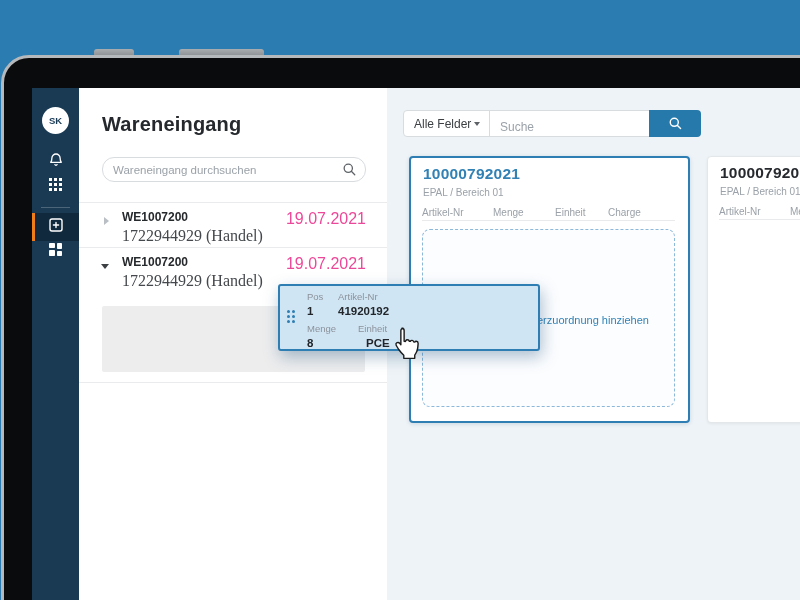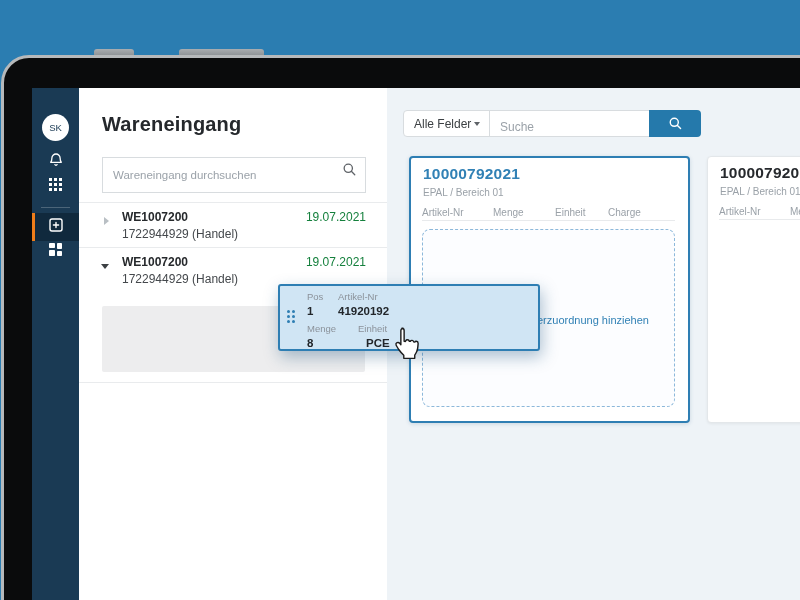--- a/index.html
+++ b/index.html
@@ -14,48 +14,48 @@
     background: linear-gradient(#a9adb0, #84898d); border-radius: 3px 3px 0 0; }
   .hw-btn.b1 { left: 94px;  width: 40px; }
   .hw-btn.b2 { left: 179px; width: 85px; }
   .tablet { position: absolute; left: 1px; top: 55px; width: 920px; height: 660px;
     background: #0a0b0c; border: 3px solid #b6b9bb; border-radius: 28px 28px 0 0; }
   .screen { position: absolute; left: 28px; top: 30px; width: 860px; height: 620px;
     background: #ffffff; overflow: hidden; }
 
   
   .sidebar { position: absolute; left: 0; top: 0; width: 47px; height: 100%; background: #1a3a54; }
-  .avatar { position: absolute; left: 10px; top: 26px; width: 27px; height: 27px;
+  .avatar { position: absolute; left: 10px; top: 19px; width: 27px; height: 27px;
     border-radius: 50%; background: #ffffff; color: #1a3a54;
-    font-size: 9.5px; font-weight: 400; display: flex; align-items: center; justify-content: center; }
+    font-size: 9.5px; font-weight: 700; display: flex; align-items: center; justify-content: center; }
   .nav-ic { position: absolute; left: 0; width: 47px; height: 27px;
     display: flex; align-items: center; justify-content: center; }
   .nav-ic.bell { top: 60px; }
   .nav-ic.apps { top: 85px; }
   .nav-ic.dash { top: 150px; }
   .side-div { position: absolute; left: 9px; top: 119px; width: 29px; height: 1px; background: rgba(255,255,255,0.22); }
   .active-item { position: absolute; left: 0; top: 125px; width: 47px; height: 28px; background: #10293d;
     display: flex; align-items: center; justify-content: center; }
   .active-bar { position: absolute; left: 0; top: 125px; width: 3px; height: 28px; background: #ef7d1a; }
 
   
   .list-panel { position: absolute; left: 47px; top: 0; width: 308px; height: 100%; background: #ffffff; }
   .page-title { position: absolute; left: 23px; top: 25px; font-size: 20px; font-weight: 700;
     color: #25282c; letter-spacing: 0.2px; }
-  .search-box { position: absolute; left: 23px; top: 69px; width: 264px; height: 36px;
-    border: 1px solid #d8dcdf; border-radius: 0; background: #fff; }
+  .search-box { position: absolute; left: 23px; top: 69px; width: 264px; height: 25px;
+    border: 1px solid #d8dcdf; border-radius: 12px; background: #fff; }
   .search-box input { width: 100%; height: 100%; border: 0; outline: none; background: transparent;
     font-family: "Liberation Sans", sans-serif; font-size: 11.5px; color: #3c4043; padding: 0 28px 0 10px; }
   .search-box input::placeholder { color: #9ba2a9; }
   .search-box svg { position: absolute; right: 8px; top: 4px; }
   .hdiv { position: absolute; left: 0; width: 308px; height: 1px; background: #e9ebed; }
   .list-row { position: absolute; left: 0; width: 308px; height: 45px; cursor: pointer; }
   .row-id   { position: absolute; left: 43px; top: 8px;  font-size: 12px; font-weight: 700; color: #26292c; }
-  .row-date { position: absolute; right: 21px; top: 8px; font-size: 12px; color: #15803d; }
-  .row-sub  { position: absolute; left: 43px; top: 25px; font-size: 12px; color: #44484c; }
+  .row-date { position: absolute; right: 21px; top: 8px; font-size: 16px; color: #ec4899; }
+  .row-sub  { position: absolute; left: 43px; top: 25px; font-size: 16px; color: #44484c; font-family: Liberation Serif, serif; }
   .car-right { position: absolute; left: 25px; top: 15px; width: 0; height: 0;
     border-left: 5px solid #b9bfc4; border-top: 4px solid transparent; border-bottom: 4px solid transparent; }
   .car-down { position: absolute; left: 22px; top: 17px; width: 0; height: 0;
     border-top: 5px solid #3c4043; border-left: 4px solid transparent; border-right: 4px solid transparent; }
   .drag-placeholder { position: absolute; left: 23px; top: 218px; width: 263px; height: 66px;
     background: #ededee; border-radius: 2px; }
 
   
   .right-panel { position: absolute; left: 355px; top: 0; width: 505px; height: 100%; background: #eef3f7; }
   .filter-dd { position: absolute; left: 16px; top: 22px; width: 87px; height: 27px;

